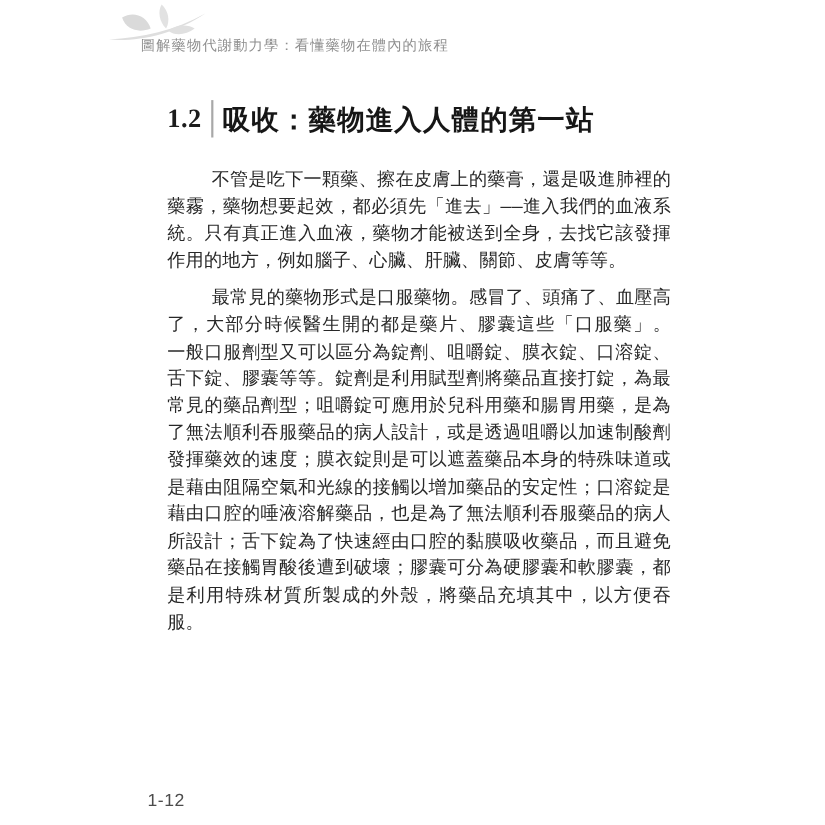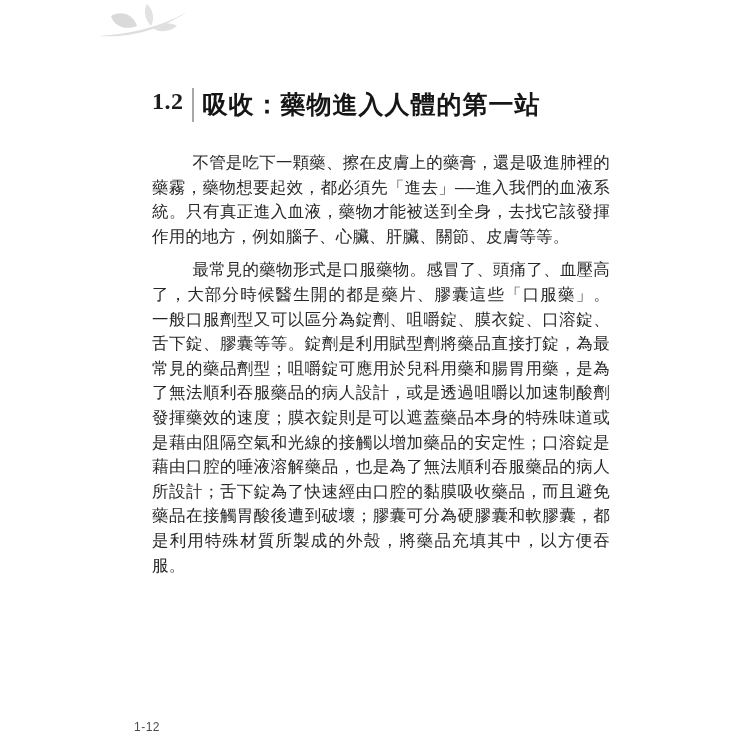--- a/index.html
+++ b/index.html
@@ -38,20 +38,21 @@
   }
 
   
   .content {
     position: absolute;
     left: 152px; top: 88px;
     width: 458px;
   }
   .section-heading {
     display: flex;
+    align-items: center;
     margin-bottom: 24px;
     height: 40px;
   }
   .section-number {
     font-weight: bold;
     font-size: 24px;
     color: #1c1c1c;
     letter-spacing: 0.5px;
   }
   .heading-divider {
@@ -78,21 +79,21 @@
     margin-bottom: 9px;
     font-family: Liberation Mono, monospace;
   }
   .body-text p:last-child { margin-bottom: 16px; }
 
   
   .page-number {
     position: absolute;
     left: 134px; top: 720px;
     font-family: "Liberation Sans", "DejaVu Sans", sans-serif;
-    font-size: 12px;
+    font-size: 16px;
     color: #4c4c4c;
     letter-spacing: 0.5px;
     text-align: right;
   }
 </style>
 </head>
 <body>
 
 <div class="page">
 
@@ -100,20 +101,21 @@
     <svg class="leaf-logo" viewBox="0 0 100 40" xmlns="http://www.w3.org/2000/svg" aria-hidden="true">
 
       <path d="M4 34 C 30 36, 62 30, 92 10 C 64 26, 34 32, 4 34 Z" fill="#dedede"></path>
 
       <path d="M16 14 C 26 8, 38 12, 42 24 C 32 28, 20 26, 16 14 Z" fill="#dadada"></path>
 
       <path d="M52 2 C 58 8, 60 16, 56 24 C 50 18, 48 8, 52 2 Z" fill="#e2e2e2"></path>
 
       <path d="M58 26 C 66 20, 76 20, 82 24 C 74 30, 64 31, 58 26 Z" fill="#e0e0e0"></path>
     </svg>
+    <div class="book-title">圖解藥物代謝動力學：看懂藥物在體內的旅程</div>
   </div>
 
   <div class="content">
 
     <div class="section-heading">
       <span class="section-number">1.2</span>
       <span class="heading-divider"></span>
       <span class="section-title">吸收：藥物進入人體的第一站</span>
     </div>
 

